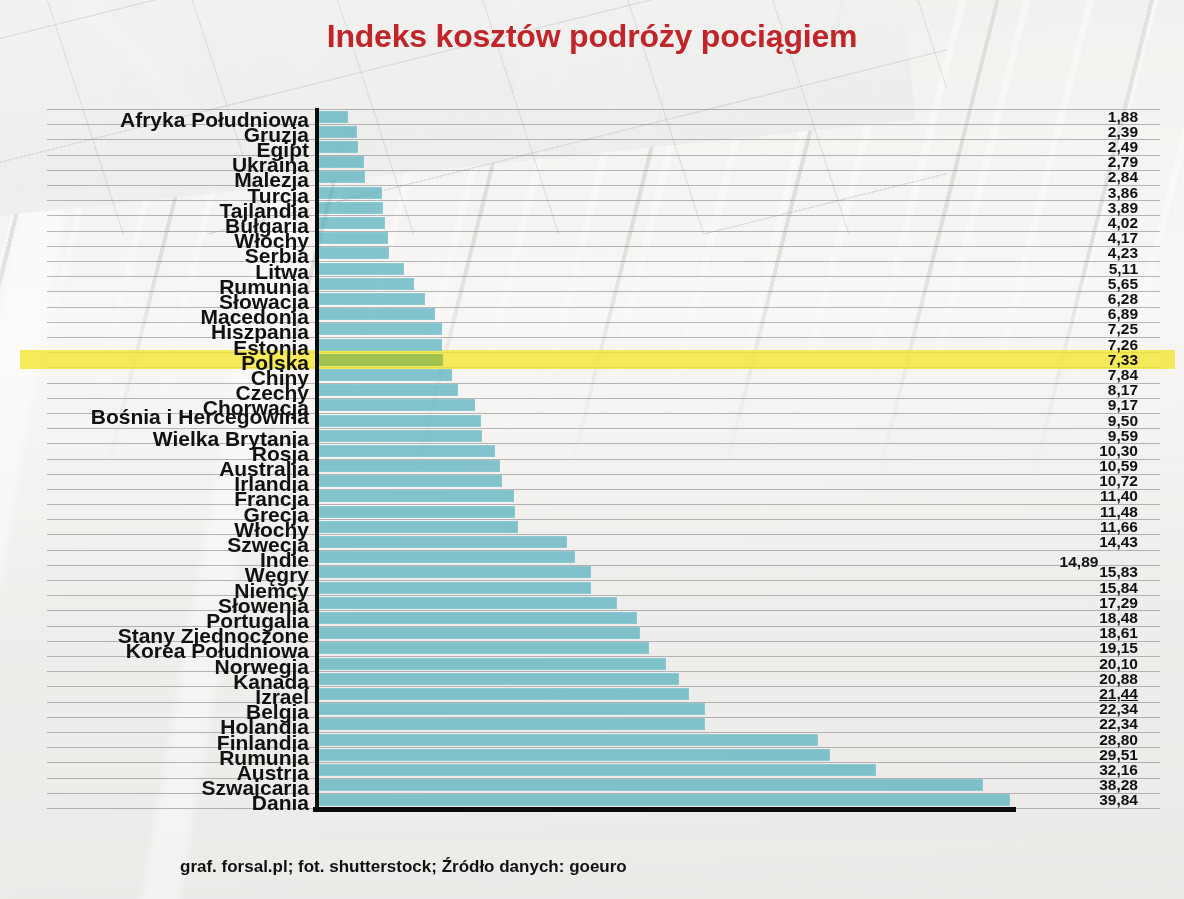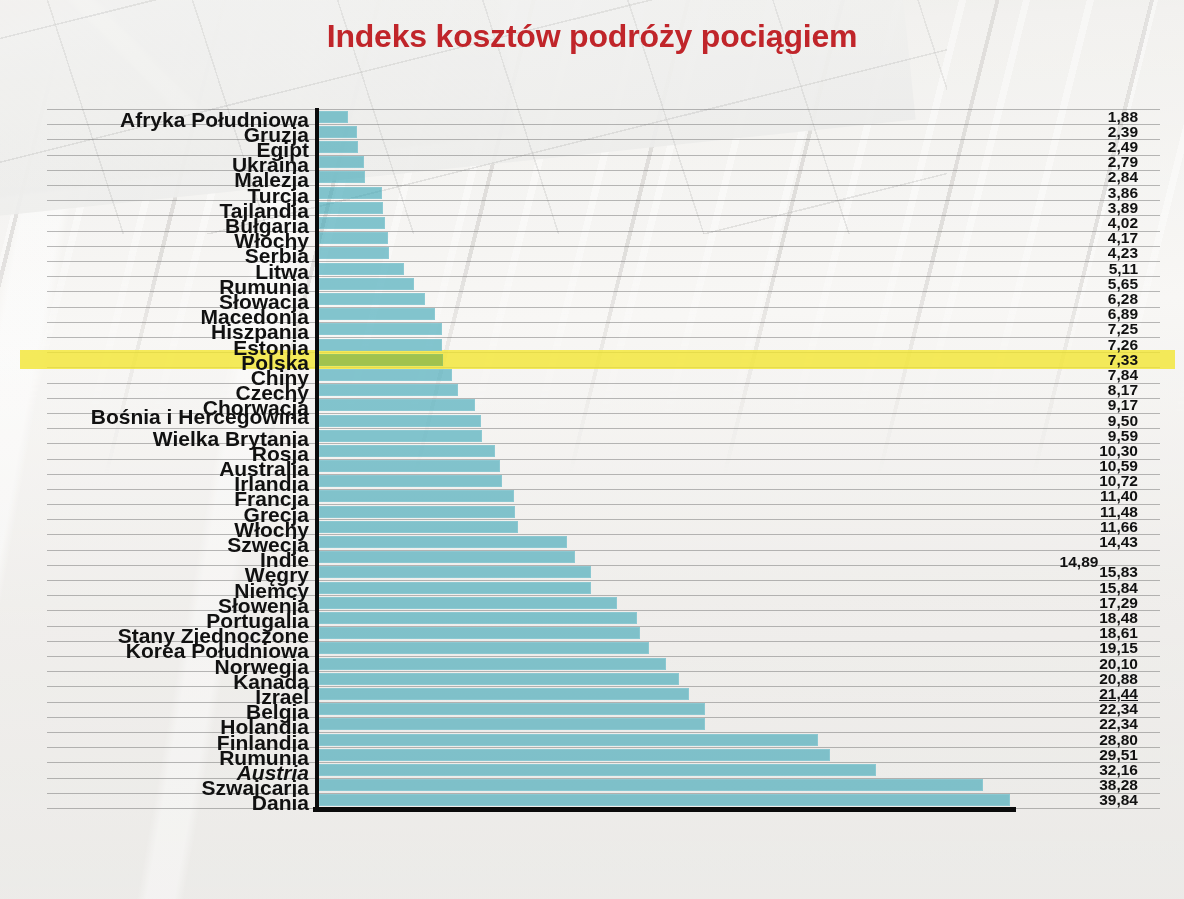--- a/index.html
+++ b/index.html
@@ -317,21 +317,21 @@
         <div class="clabel" style="top: 502.054px;">Portugalia</div>
         <div class="clabel" style="top: 517.25px;">Stany Zjednoczone</div>
         <div class="clabel" style="top: 532.446px;">Korea Południowa</div>
         <div class="clabel" style="top: 547.641px;">Norwegia</div>
         <div class="clabel" style="top: 562.837px;">Kanada</div>
         <div class="clabel" style="top: 578.033px;">Izrael</div>
         <div class="clabel" style="top: 593.228px;">Belgia</div>
         <div class="clabel" style="top: 608.424px;">Holandia</div>
         <div class="clabel" style="top: 623.62px;">Finlandia</div>
         <div class="clabel" style="top: 638.815px;">Rumunia</div>
-        <div class="clabel" style="top: 654.011px; font-style: italic;">Austria</div>
+        <div class="clabel" style="top: 654.011px;">Austria</div>
         <div class="clabel" style="top: 669.207px;">Szwajcaria</div>
         <div class="clabel" style="top: 684.402px;">Dania</div>
       </div>
     <div id="value-labels">
         <div class="vlabel" style="top: 0.597826px;">1,88</div>
         <div class="vlabel" style="top: 15.7935px;">2,39</div>
         <div class="vlabel" style="top: 30.9891px;">2,49</div>
         <div class="vlabel" style="top: 46.1848px;">2,79</div>
         <div class="vlabel" style="top: 61.3804px;">2,84</div>
         <div class="vlabel" style="top: 76.5761px;">3,86</div>
@@ -374,13 +374,14 @@
         <div class="vlabel" style="top: 638.815px;">29,51</div>
         <div class="vlabel" style="top: 654.011px;">32,16</div>
         <div class="vlabel" style="top: 669.207px;">38,28</div>
         <div class="vlabel" style="top: 684.402px;">39,84</div>
       </div>
     <div class="axis-y"></div>
     <div class="axis-x"></div>
     <div id="xticks"></div>
   </div>
 
+  <div class="credit">graf. forsal.pl;   fot. shutterstock;  Źródło danych: goeuro</div>
 </div>
 
 </body></html>

